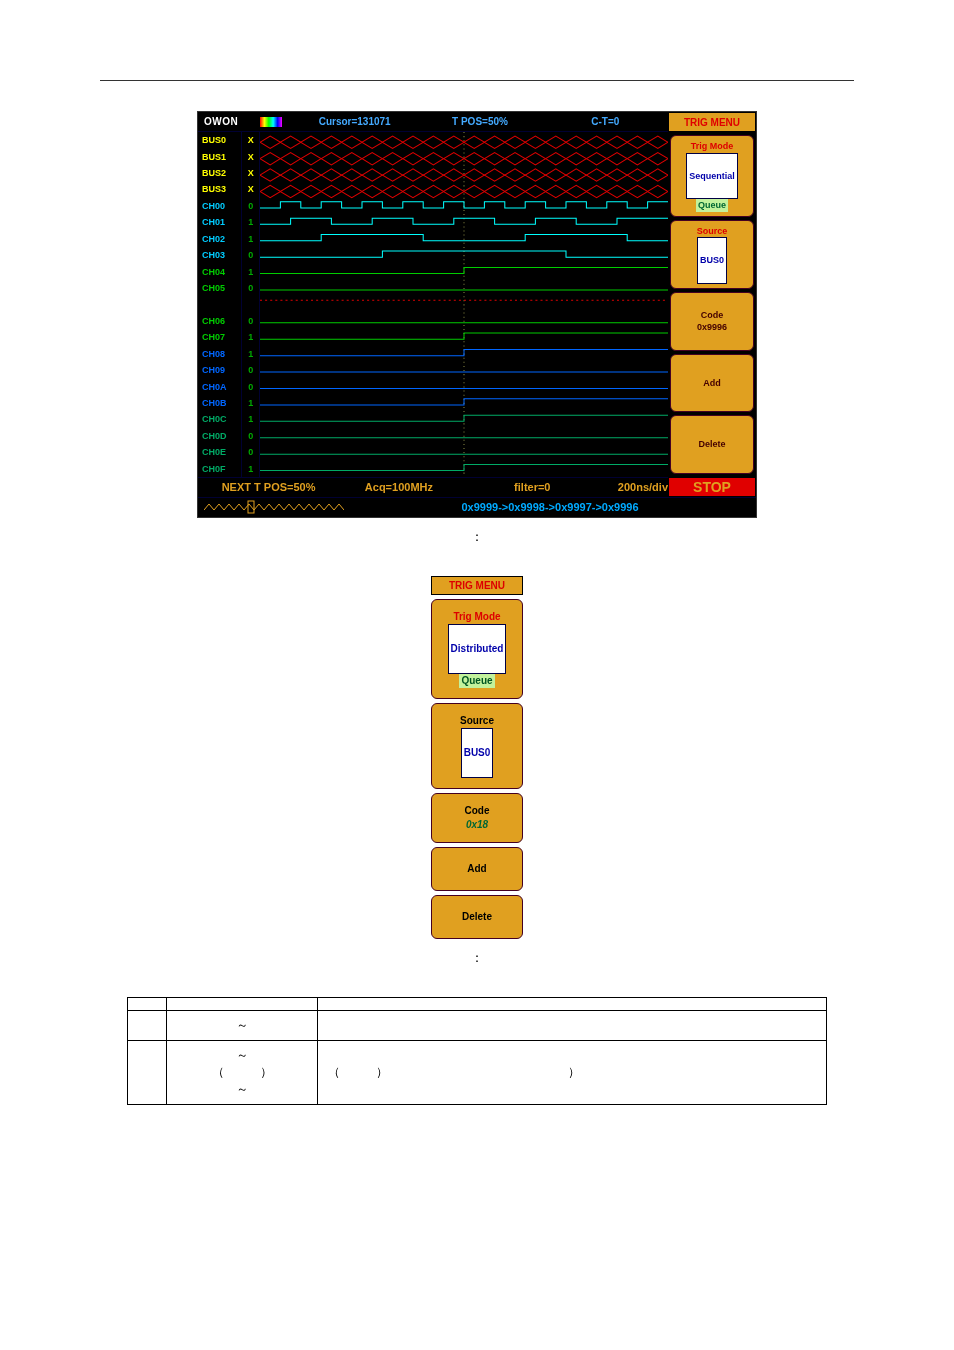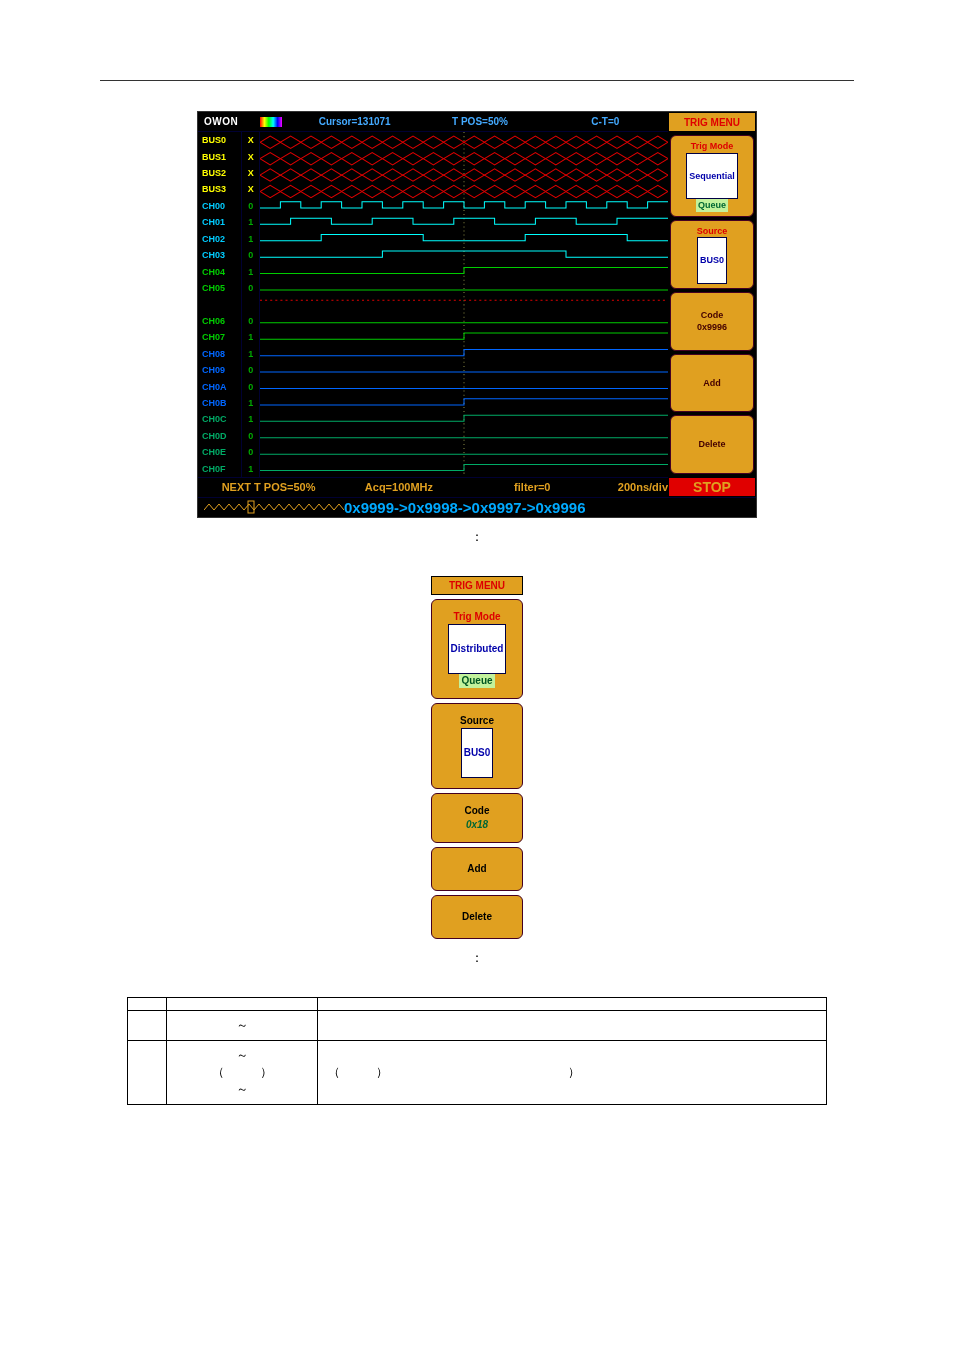--- a/index.html
+++ b/index.html
@@ -109,21 +109,21 @@
     border:1px solid #000;
     font-size:14px;
   }
   .bottombar2 {
     grid-column: 1 / span 3; grid-row: 4;
     display:flex; align-items:center; background:#000; color:#e0a020;
     border-top:1px solid #003;
     padding-left:6px;
   }
   .miniwave { width: 140px; height: 14px; }
-  .bottombar2 .txt { flex:1; text-align:left; color:#0af; font-size:15px;}
+  .bottombar2 .txt { flex:1; text-align:center; color:#0af; font-size:11px;}
 
   .fig-caption { text-align: center; margin: 6px 0 30px 0; font-size: 13px; }
 
   
   .small-menu-wrap { width: 92px; margin: 0 auto 10px auto; }
   .small-menu {
     display:flex; flex-direction:column; gap:4px;
     font-family: Arial, sans-serif; font-size:10px; font-weight:bold;
   }
   .sm-head {

